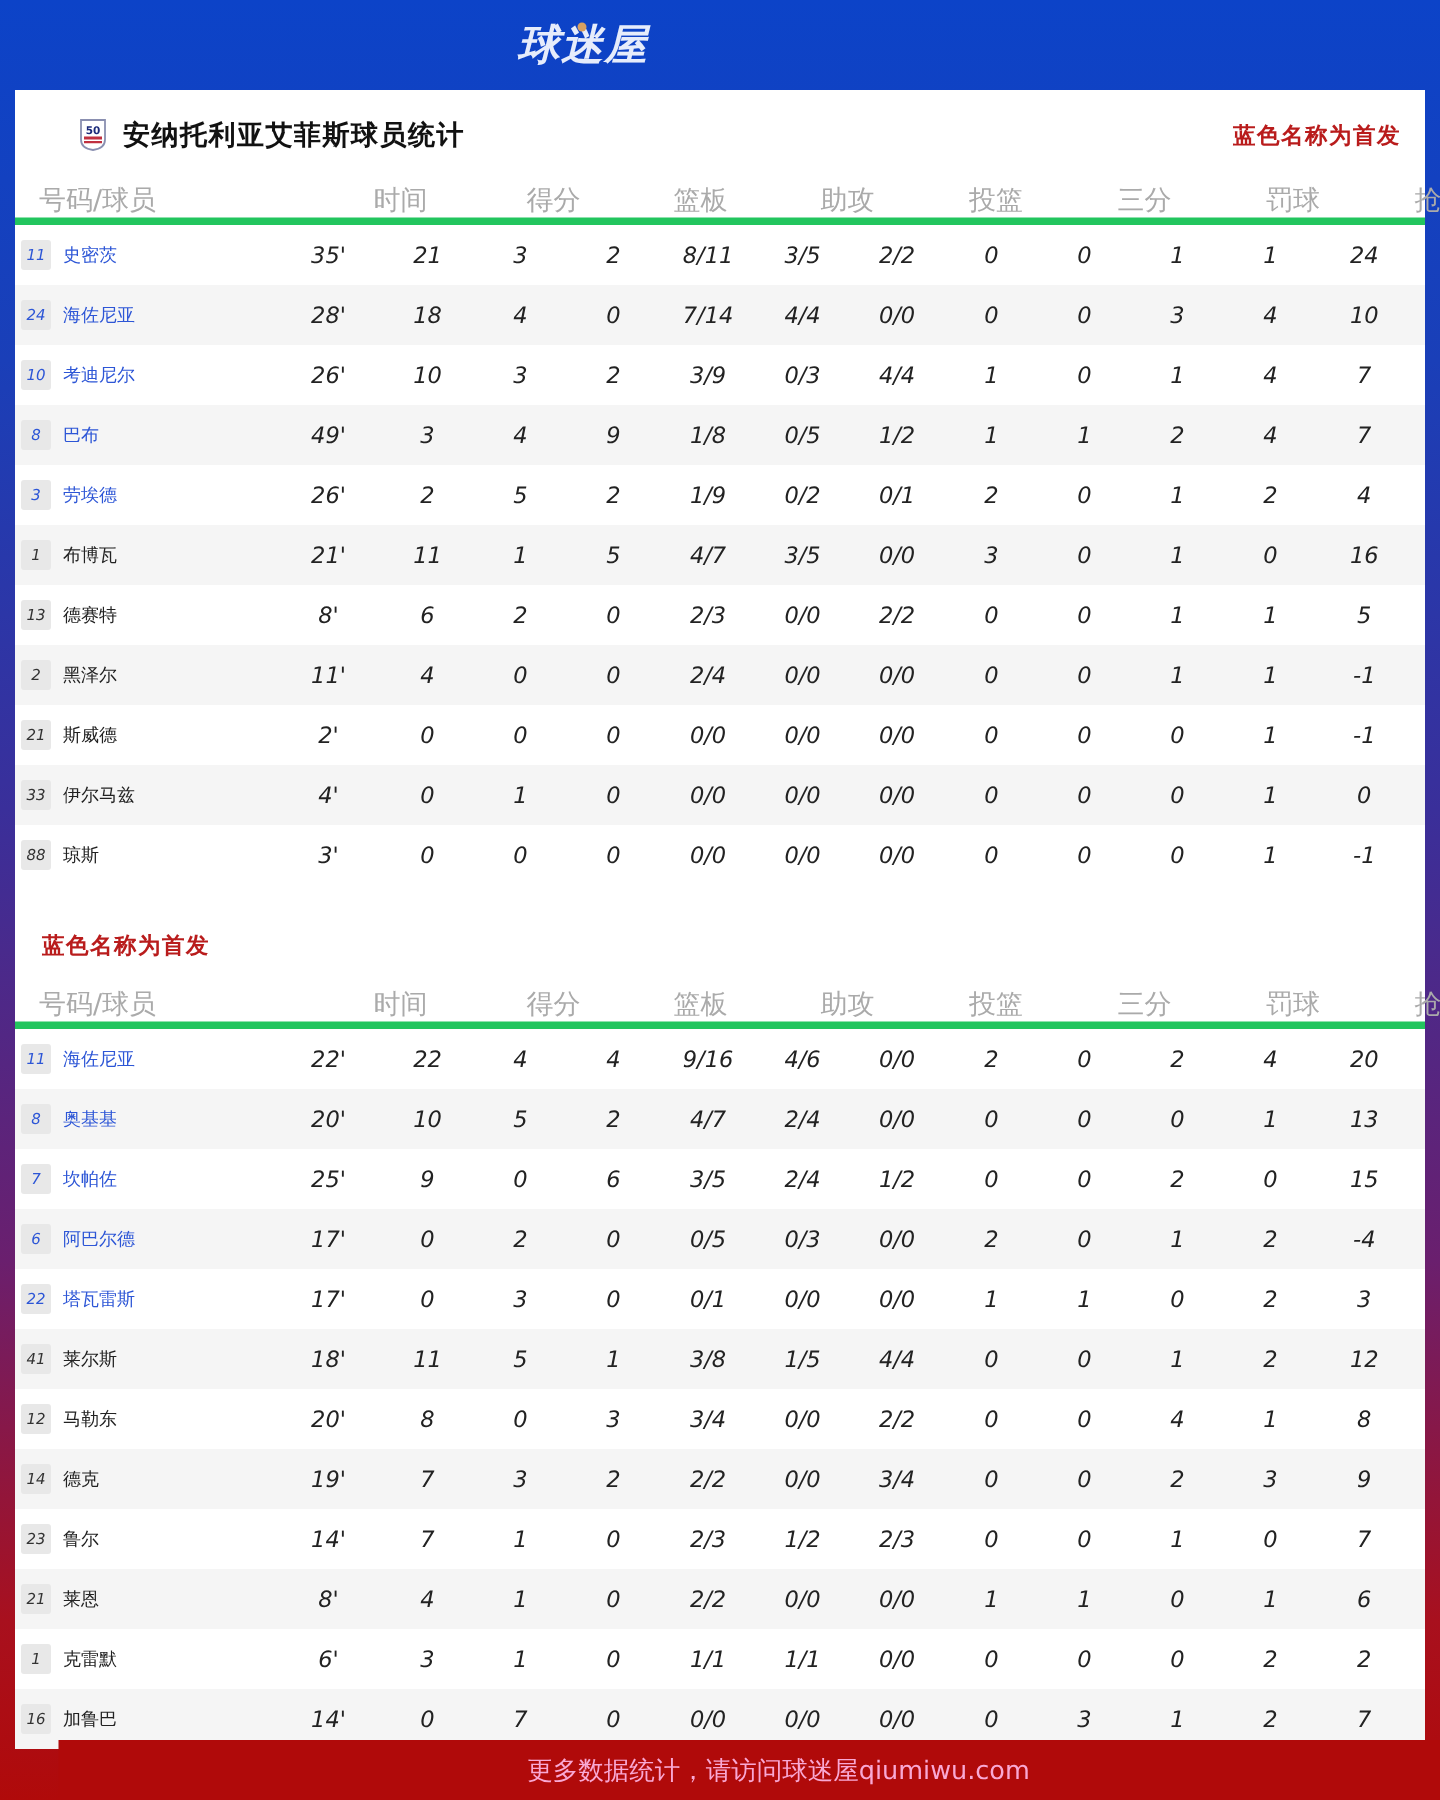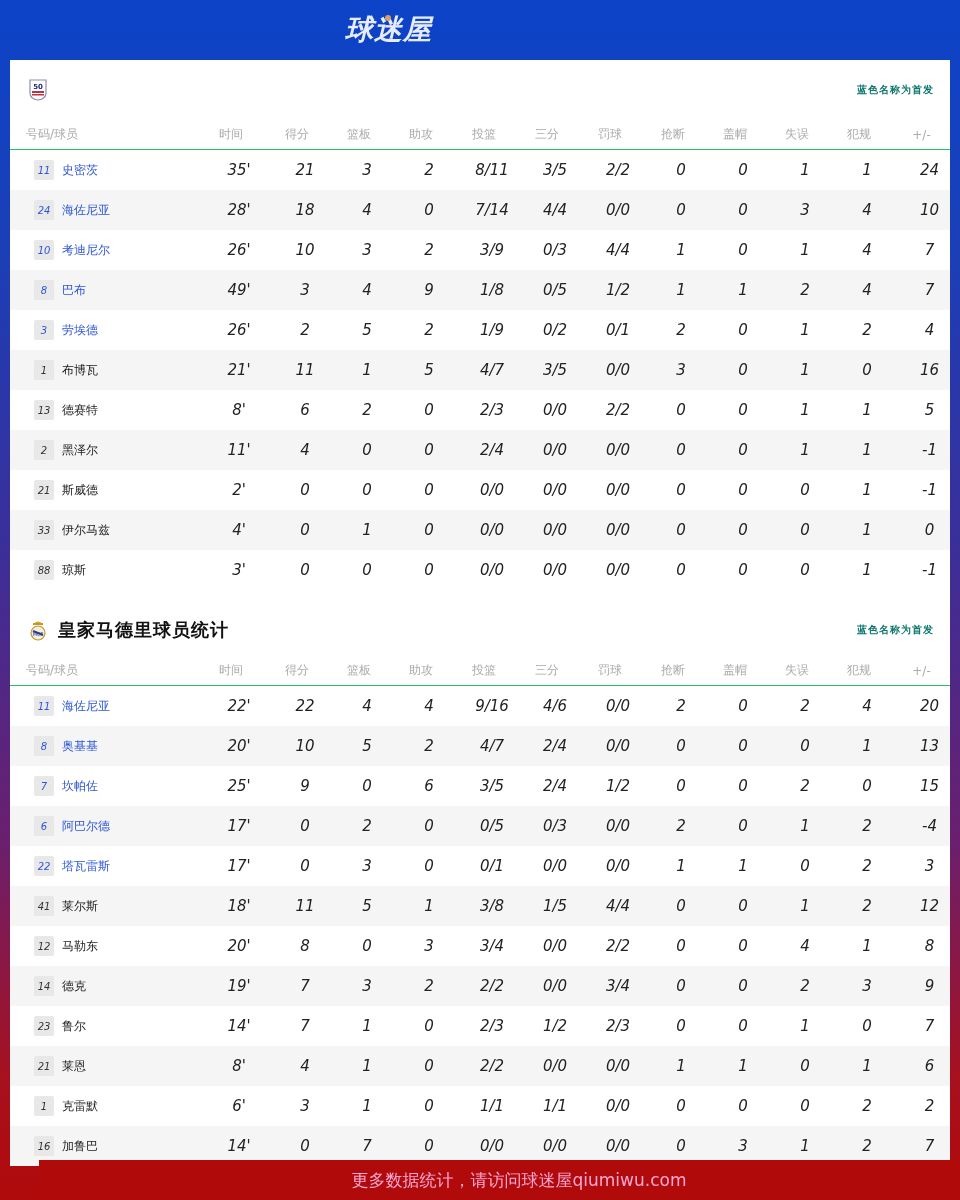--- a/index.html
+++ b/index.html
@@ -22,38 +22,38 @@
     background: #d8a060; top: 4px; left: 40px;
   }
   .card {
     position: absolute; left: 10px; top: 60px; width: 940px; height: 1100px;
     background: #ffffff;
   }
   .section-head {
     height: 60px; display: flex; align-items: center; justify-content: space-between;
     padding: 0 16px 0 18px;
   }
-  .section-title-wrap { display: flex; align-items: center; gap: 10px; }
+  .section-title-wrap { display: flex; align-items: center; gap: 10px; margin-left: 24px; }
   .team-logo {
     width: 20px; height: 24px; display: inline-flex; align-items: center; justify-content: center;
   }
   .section-title { font-size: 18px; font-weight: bold; color: #111; letter-spacing: 1px; }
-  .starter-note { font-size: 10px; color: #0f766e; font-weight: bold; letter-spacing: 1px; }
+  .starter-note { font-size: 15px; color: #b91c1c; font-weight: bold; letter-spacing: 1px; }
   .thead, .trow {
     display: grid;
     grid-template-columns: 170px 70px 62px 62px 62px 64px 62px 64px 62px 62px 62px 62px 63px;
     align-items: center;
   }
   .thead {
-    height: 30px; color: #aaaaaa; font-size: 12px; border-bottom: 1px solid #22c55e;
-    padding-left: 16px; margin-bottom: 0;
+    height: 30px; color: #aaaaaa; font-size: 18px; border-bottom: 5px solid #22c55e;
+    padding-left: 16px; margin-bottom: 0; gap: 36px;
   }
   .thead > div { text-align: center; }
   .thead > div:first-child { text-align: left; }
-  .trow { height: 40px; font-size: 15px; color: #222; padding-left: 24px; }
+  .trow { height: 40px; font-size: 15px; color: #222; padding-left: 4px; }
   .trow.alt { background: #f5f5f5; }
   .trow > div { text-align: center; font-style: italic; }
   .player-cell { display: flex; align-items: center; gap: 8px; text-align: left !important; font-style: normal !important; }
   .jersey {
     width: 20px; height: 20px; background: #e8e8e8; color: #333; font-size: 10px;
     display: inline-flex; align-items: center; justify-content: center; border-radius: 2px;
     font-style: italic;
   }
   .jersey.starter { color: #2d56d6; }
   .pname { font-size: 12px; color: #222; text-align: center; }
@@ -81,20 +81,21 @@
     <div class="section-head">
       <div class="section-title-wrap">
         <span class="team-logo">
           <svg width="18" height="22" viewBox="0 0 18 22">
             <path d="M1 1 H17 V14 Q17 20 9 21 Q1 20 1 14 Z" fill="#ffffff" stroke="#8a8fb0" stroke-width="1.2"></path>
             <text x="9" y="10" font-size="7" text-anchor="middle" fill="#1b2a7a" font-weight="bold" font-family="DejaVu Sans, sans-serif">50</text>
             <rect x="3" y="12" width="12" height="2" fill="#c03040"></rect>
             <rect x="3" y="15" width="12" height="1.5" fill="#c03040"></rect>
           </svg>
         </span>
+        <span class="section-title">安纳托利亚艾菲斯球员统计</span>
       </div>
       <span class="starter-note">蓝色名称为首发</span>
     </div>
     <div class="thead">
       <div>号码/球员</div>
       <div>时间</div>
       <div>得分</div>
       <div>篮板</div>
       <div>助攻</div>
       <div>投篮</div>
@@ -305,32 +306,20 @@
           <div>1</div>
           <div>-1</div>
         </div>
       </div>
   </section>
 
   <div class="spacer"></div>
 
   <section>
     <div class="section-head" style="height:40px;">
-      <div class="section-title-wrap">
-        <span class="team-logo">
-          <svg width="18" height="22" viewBox="0 0 18 22">
-            <path d="M4 5 Q9 0 14 5 Z" fill="#d4a62a"></path>
-            <rect x="4" y="4" width="10" height="2" fill="#c8962a"></rect>
-            <circle cx="9" cy="14" r="7" fill="#f3eee0" stroke="#c8962a" stroke-width="1.2"></circle>
-            <path d="M4 12 L14 16" stroke="#2a3f8a" stroke-width="2"></path>
-            <text x="9" y="17" font-size="5" text-anchor="middle" fill="#2a3f8a" font-family="DejaVu Sans, sans-serif">MCF</text>
-          </svg>
-        </span>
-        <span class="section-title">皇家马德里球员统计</span>
-      </div>
       <span class="starter-note">蓝色名称为首发</span>
     </div>
     <div class="thead" style="margin-top:6px;">
       <div>号码/球员</div>
       <div>时间</div>
       <div>得分</div>
       <div>篮板</div>
       <div>助攻</div>
       <div>投篮</div>
       <div>三分</div>

